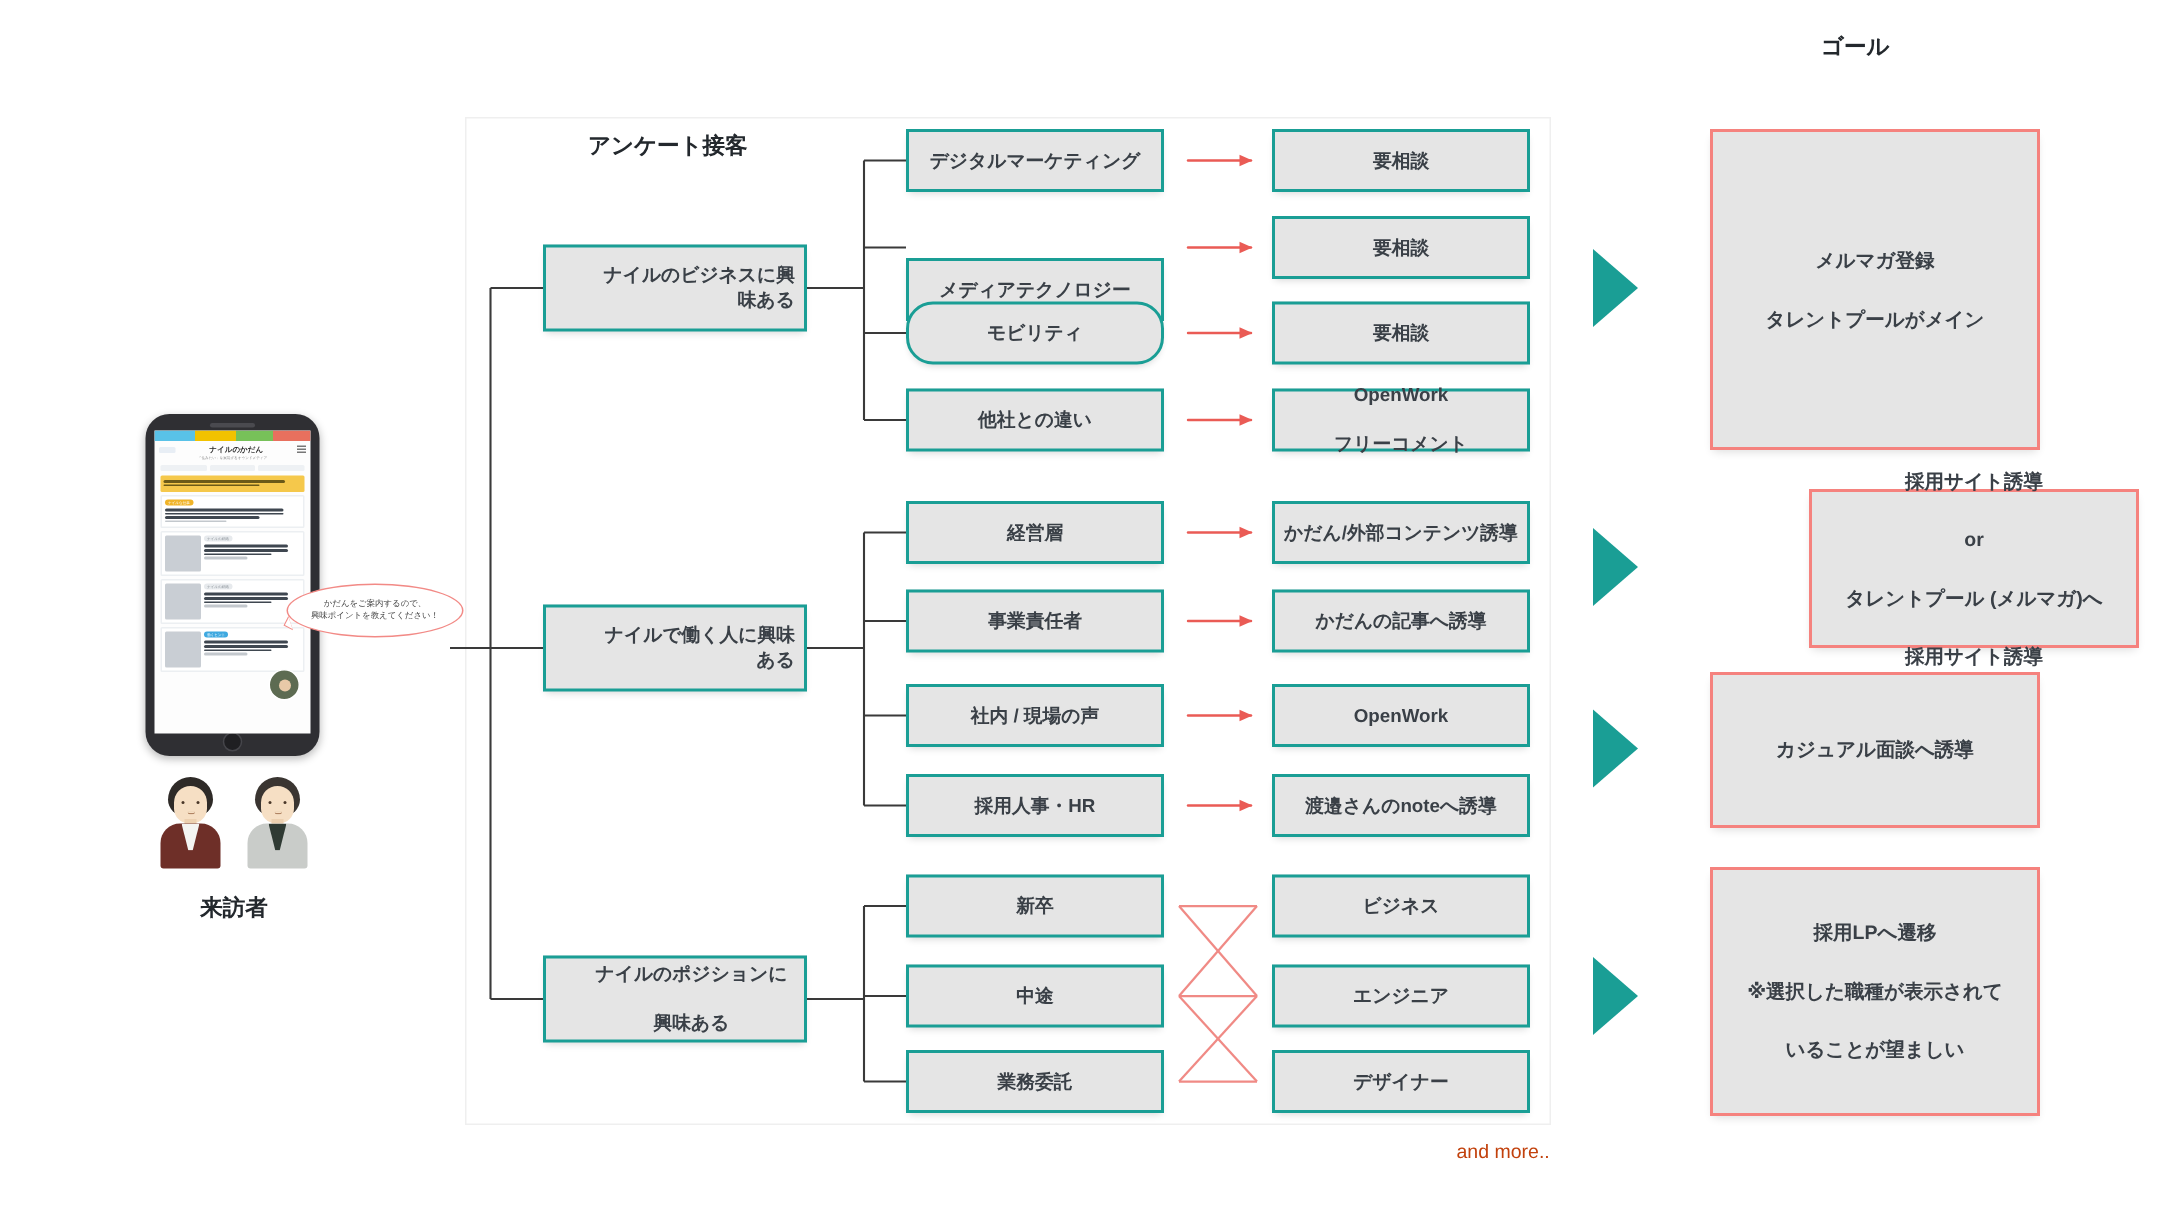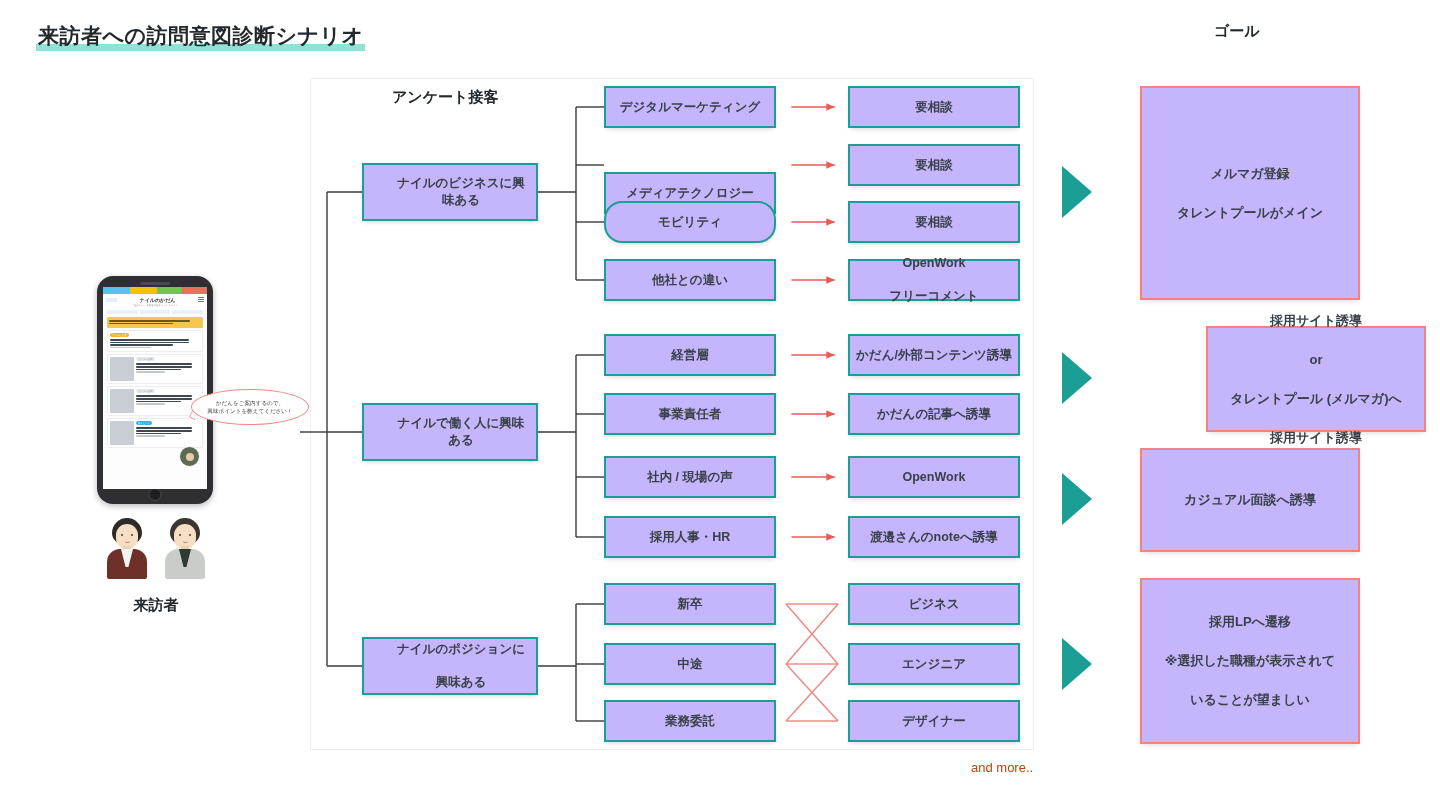--- a/index.html
+++ b/index.html
@@ -32,23 +32,23 @@
 
   .col-head{
     position:absolute; font-size:15px; font-weight:bold; color:#23282d;
     white-space:nowrap;
   }
   #head-survey{ left:392px; top:88px; }
   #head-goal{ left:1214px; top:22px; }
 
   
   .node{
-    position:absolute; background:#c4b5fd; border:2px solid #1a9e95;
+    position:absolute; background:#e5e5e5; border:2px solid #1a9e95;
     display:flex; align-items:center; justify-content:center;
-    text-align:center; font-size:12.5px; font-weight:bold; color:#3a4047;
+    text-align:right; font-size:12.5px; font-weight:bold; color:#3a4047;
     line-height:1.35; box-shadow:0 3px 5px -2px rgba(0,0,0,.16);
     padding:2px 6px;
   }
   .node.lvl1{ font-size:12.5px;padding-left:28px; }
   .node.goal{
     border:2px solid #f5827e; font-size:13px; line-height:1.5;
     box-shadow:0 3px 6px -2px rgba(0,0,0,.14);
   }
 
   
@@ -162,23 +162,20 @@
   .and-more{
     position:absolute; left:971px; top:760px;
     font-size:13px; color:#c2410c;
   }
 </style>
 </head>
 <body>
 
 <div id="stage">
 
-  <div class="title">
-    <span class="hl">来訪者への訪問意図診断シナリオ</span>
-  </div>
 
   <div class="diagram-panel"></div>
 
   <div class="col-head" id="head-survey">アンケート接客</div>
   <div class="col-head" id="head-goal">ゴール</div>
 
   <div class="phone">
     <div class="speaker"></div>
     <div class="home"></div>
     <div class="screen">

